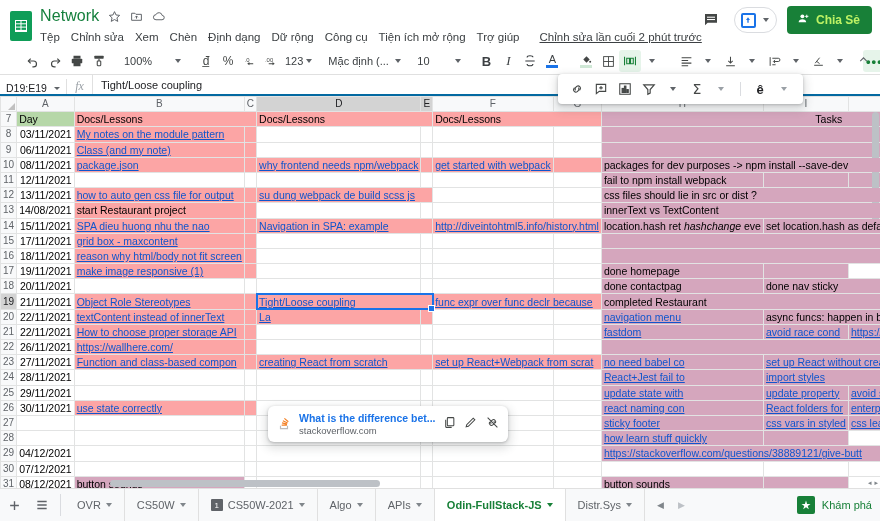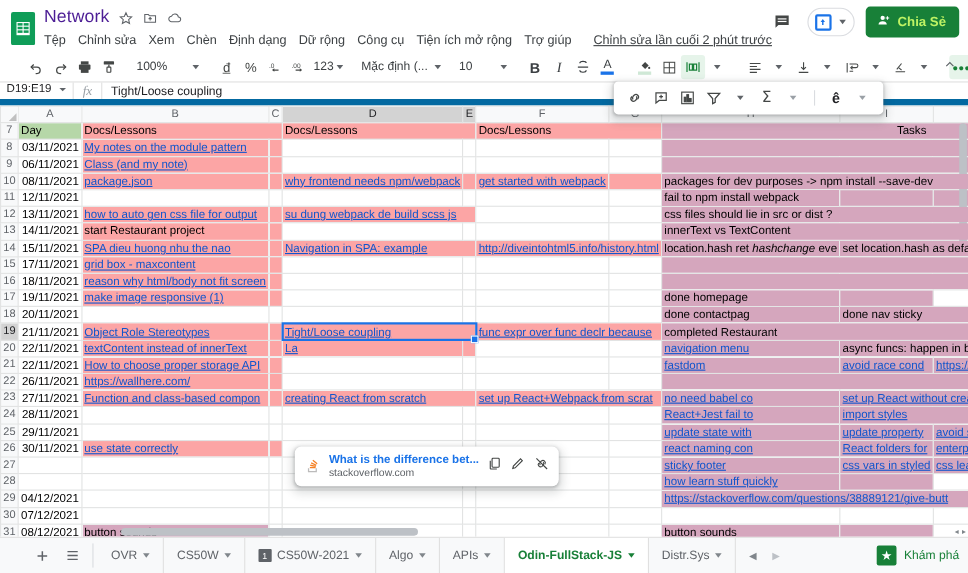--- a/index.html
+++ b/index.html
@@ -12,21 +12,21 @@
     -webkit-font-smoothing: antialiased;
   }
   .app { width: 880px; height: 521px; position: relative; display: flex; flex-direction: column; }
 
   
   .titlebar { height: 48px; display: flex; align-items: flex-start; padding: 4px 10px 0 8px; position: relative; flex: 0 0 48px; }
   .logo { width: 26px; height: 36px; margin-top: 4px; margin-right: 6px; display:flex; align-items:center; justify-content:center;}
   .logo svg { display:block; }
   .title-block { display: flex; flex-direction: column; flex: 1; min-width: 0; }
   .title-row { display: flex; align-items: center; gap: 9px; height: 24px; }
-  .doc-title { font-size: 16px; color: #4c1d95; letter-spacing: .1px; line-height: 20px; }
+  .doc-title { font-size: 16px; color: #15803d; letter-spacing: .1px; line-height: 20px; }
   .title-icon { color: #5f6368; display: inline-flex; align-items: center; }
   .menu-row { display: flex; align-items: center; gap: 11px; height: 20px; font-size: 11.5px; color: #3c4043; margin-top: -1px; }
   .menu-row .mi { cursor: default; white-space: nowrap; }
   .last-edit { color: #3c4043; text-decoration: underline; margin-left: 9px; white-space: nowrap; }
   .titlebar-right { position: absolute; right: 8px; top: 6px; display: flex; align-items: center; gap: 10px; }
   .comment-btn { width: 26px; height: 26px; display: flex; align-items: center; justify-content: center; color: #444; }
   .present-btn { height: 26px; border: 1px solid #dadce0; border-radius: 13px; display: flex; align-items: center; gap: 2px; padding: 0 7px 0 6px; }
   .present-sq { width: 15px; height: 15px; border: 2px solid #1a73e8; border-radius: 2px; display:flex;align-items:center;justify-content:center; }
   .share-btn { height: 28px; background: #188038; color: #bef264; border-radius: 4px; display: flex; align-items: center; gap: 6px; padding: 0 12px 0 10px; font-size: 12px; font-weight: bold; }
 
@@ -44,21 +44,21 @@
   .tb-green { background:#e6f4ea; border-radius:3px;}
   .tb-dots { letter-spacing:1px; font-size:13px; color:#188038; font-weight:bold;}
   .collapse { position: absolute; right: 10px; color: #5f6368; }
 
   
   .float-tb { position: absolute; left: 558px; top: 74px; height: 30px; background: #fff; border-radius: 4px;
     box-shadow: 0 1px 3px rgba(60,64,67,.3), 0 4px 8px 3px rgba(60,64,67,.15); display: flex; align-items: center; padding: 0 8px; gap: 2px; z-index: 40; }
   .float-tb .tb { color:#444746; }
 
   
-  .formulabar { height: 22px; display: flex; align-items: flex-start; border-top: 1px solid #e0e0e0; border-bottom: 6px solid #0369a1; flex: 0 0 22px; background:#fff;}
+  .formulabar { height: 22px; display: flex; align-items: flex-end; border-top: 1px solid #e0e0e0; border-bottom: 2px solid #0369a1; flex: 0 0 22px; background:#fff;}
   .namebox { width: 66px; padding-left: 6px; font-size: 10.5px; color: #202124; display:flex;align-items:center;}
   .nb-caret { margin-left:auto; margin-right:6px; display:inline-block; width:0;height:0;border-left:3px solid transparent;border-right:3px solid transparent;border-top:3.5px solid #5f6368;}
   .fx { width: 26px; text-align: center; font-size: 12px; color: #9aa0a6; font-style: italic; font-family:"Liberation Serif",serif; border-left:1px solid #e0e0e0;}
   .fvalue { flex: 1; font-size: 11px; color: #202124; padding-left: 8px; border-left:1px solid #e0e0e0; height:100%; display:flex; align-items:center;}
 
   
   .gridwrap { flex: 1; position: relative; overflow: hidden; background: #fff; }
   table.grid { border-collapse: collapse; table-layout: fixed; font-size: 10.5px; color: #000; }
   table.grid td, table.grid th { border: 1px solid #e2e3e3; padding: 0 2px; height: 15.2px; overflow: hidden; white-space: nowrap; font-weight: normal; vertical-align: middle; line-height: 14px; }
   .colhead { background: #f8f9fa; color: #5f6368; font-size: 10px; text-align: center; height: 15px; border: 1px solid #e2e3e3; }
@@ -91,21 +91,21 @@
   .lp-icons { display: flex; align-items: center; gap: 8px; margin-left: 6px; color: #444746;}
 
   
   .hscroll { position: absolute; left: 110px; bottom: 0px; height: 9px; width: 760px; }
   .hscroll .thumb { position:absolute; left:0; top:1px; height:7px; width: 270px; background:#bdc1c6; border-radius:4px;}
   .vscroll { position: absolute; right: 0px; top: 16px; width: 9px; bottom: 12px; }
   .vscroll .thumb { position:absolute; top:0; left:1px; width:7px; height: 120px; background:#bdc1c6; border-radius:4px;}
   .scrl-arrows { position:absolute; right:2px; bottom:1px; display:flex; gap:3px; font-size:7px; color:#80868b; z-index:30;}
 
   
-  .sheetbar { height: 33px; background: #f8f9fa; border-top: 1px solid #e0e0e0; display: flex; align-items: center; padding: 0 24px; flex: 0 0 33px; position: relative; }
+  .sheetbar { height: 33px; background: #f8f9fa; border-top: 1px solid #e0e0e0; display: flex; align-items: center; padding: 0 0; flex: 0 0 33px; position: relative; }
   .sb-icon { width: 28px; height: 28px; display: flex; align-items: center; justify-content: center; color: #5f6368; font-size: 16px; }
   .sb-div { width: 1px; height: 22px; background: #dadce0; margin: 0 4px; }
   .tab { height: 33px; display: flex; align-items: center; gap: 5px; padding: 0 12px; font-size: 11px; color: #5f6368; border-right:1px solid #e0e0e0;}
   .tab.active { background: #fff; color: #188038; font-weight: bold; }
   .tab .tcaret { display:inline-block; width:0;height:0;border-left:3.5px solid transparent;border-right:3.5px solid transparent;border-top:4px solid #80868b; }
   .tab.active .tcaret { border-top-color:#188038; }
   .tab-badge { width:12px;height:12px;background:#5f6368;color:#fff;font-size:8px;display:flex;align-items:center;justify-content:center;border-radius:1px;}
   .nav-arrows { display:flex; align-items:center; gap:14px; padding:0 12px; color:#80868b; font-size:9px;}
   .explore { position: absolute; right: 8px; display: flex; align-items: center; gap: 7px; font-size: 11px; color: #188038; }
   .explore-badge { width: 18px; height: 18px; background:#188038; border-radius:2px; display:flex;align-items:center;justify-content:center;}
@@ -473,21 +473,21 @@
             <td class="right"><span>13/11/2021</span></td>
             <td class="f-teal lnk spill"><span>how to auto gen css file for output</span></td>
             <td class="f-teal"></td>
             <td class="f-teal lnk" colspan="2"><span>su dung webpack de build scss js</span></td>
             <td class=""></td>
             <td class=""></td>
             <td class="f-pink spill" colspan="3"><span>css files should lie in src or dist ?</span></td>
           </tr>
           <tr>
             <td class="rowhead">13</td>
-            <td class="right"><span>14/11/2021</span></td>
+            <td class="right"><span>14/08/2021</span></td>
             <td class="f-teal spill"><span>start Restaurant project</span></td>
             <td class="f-teal"></td>
             <td class=""></td>
             <td class=""></td>
             <td class=""></td>
             <td class=""></td>
             <td class="f-pink spill" colspan="3"><span>innerText vs TextContent</span></td>
           </tr>
           <tr>
             <td class="rowhead">14</td>

